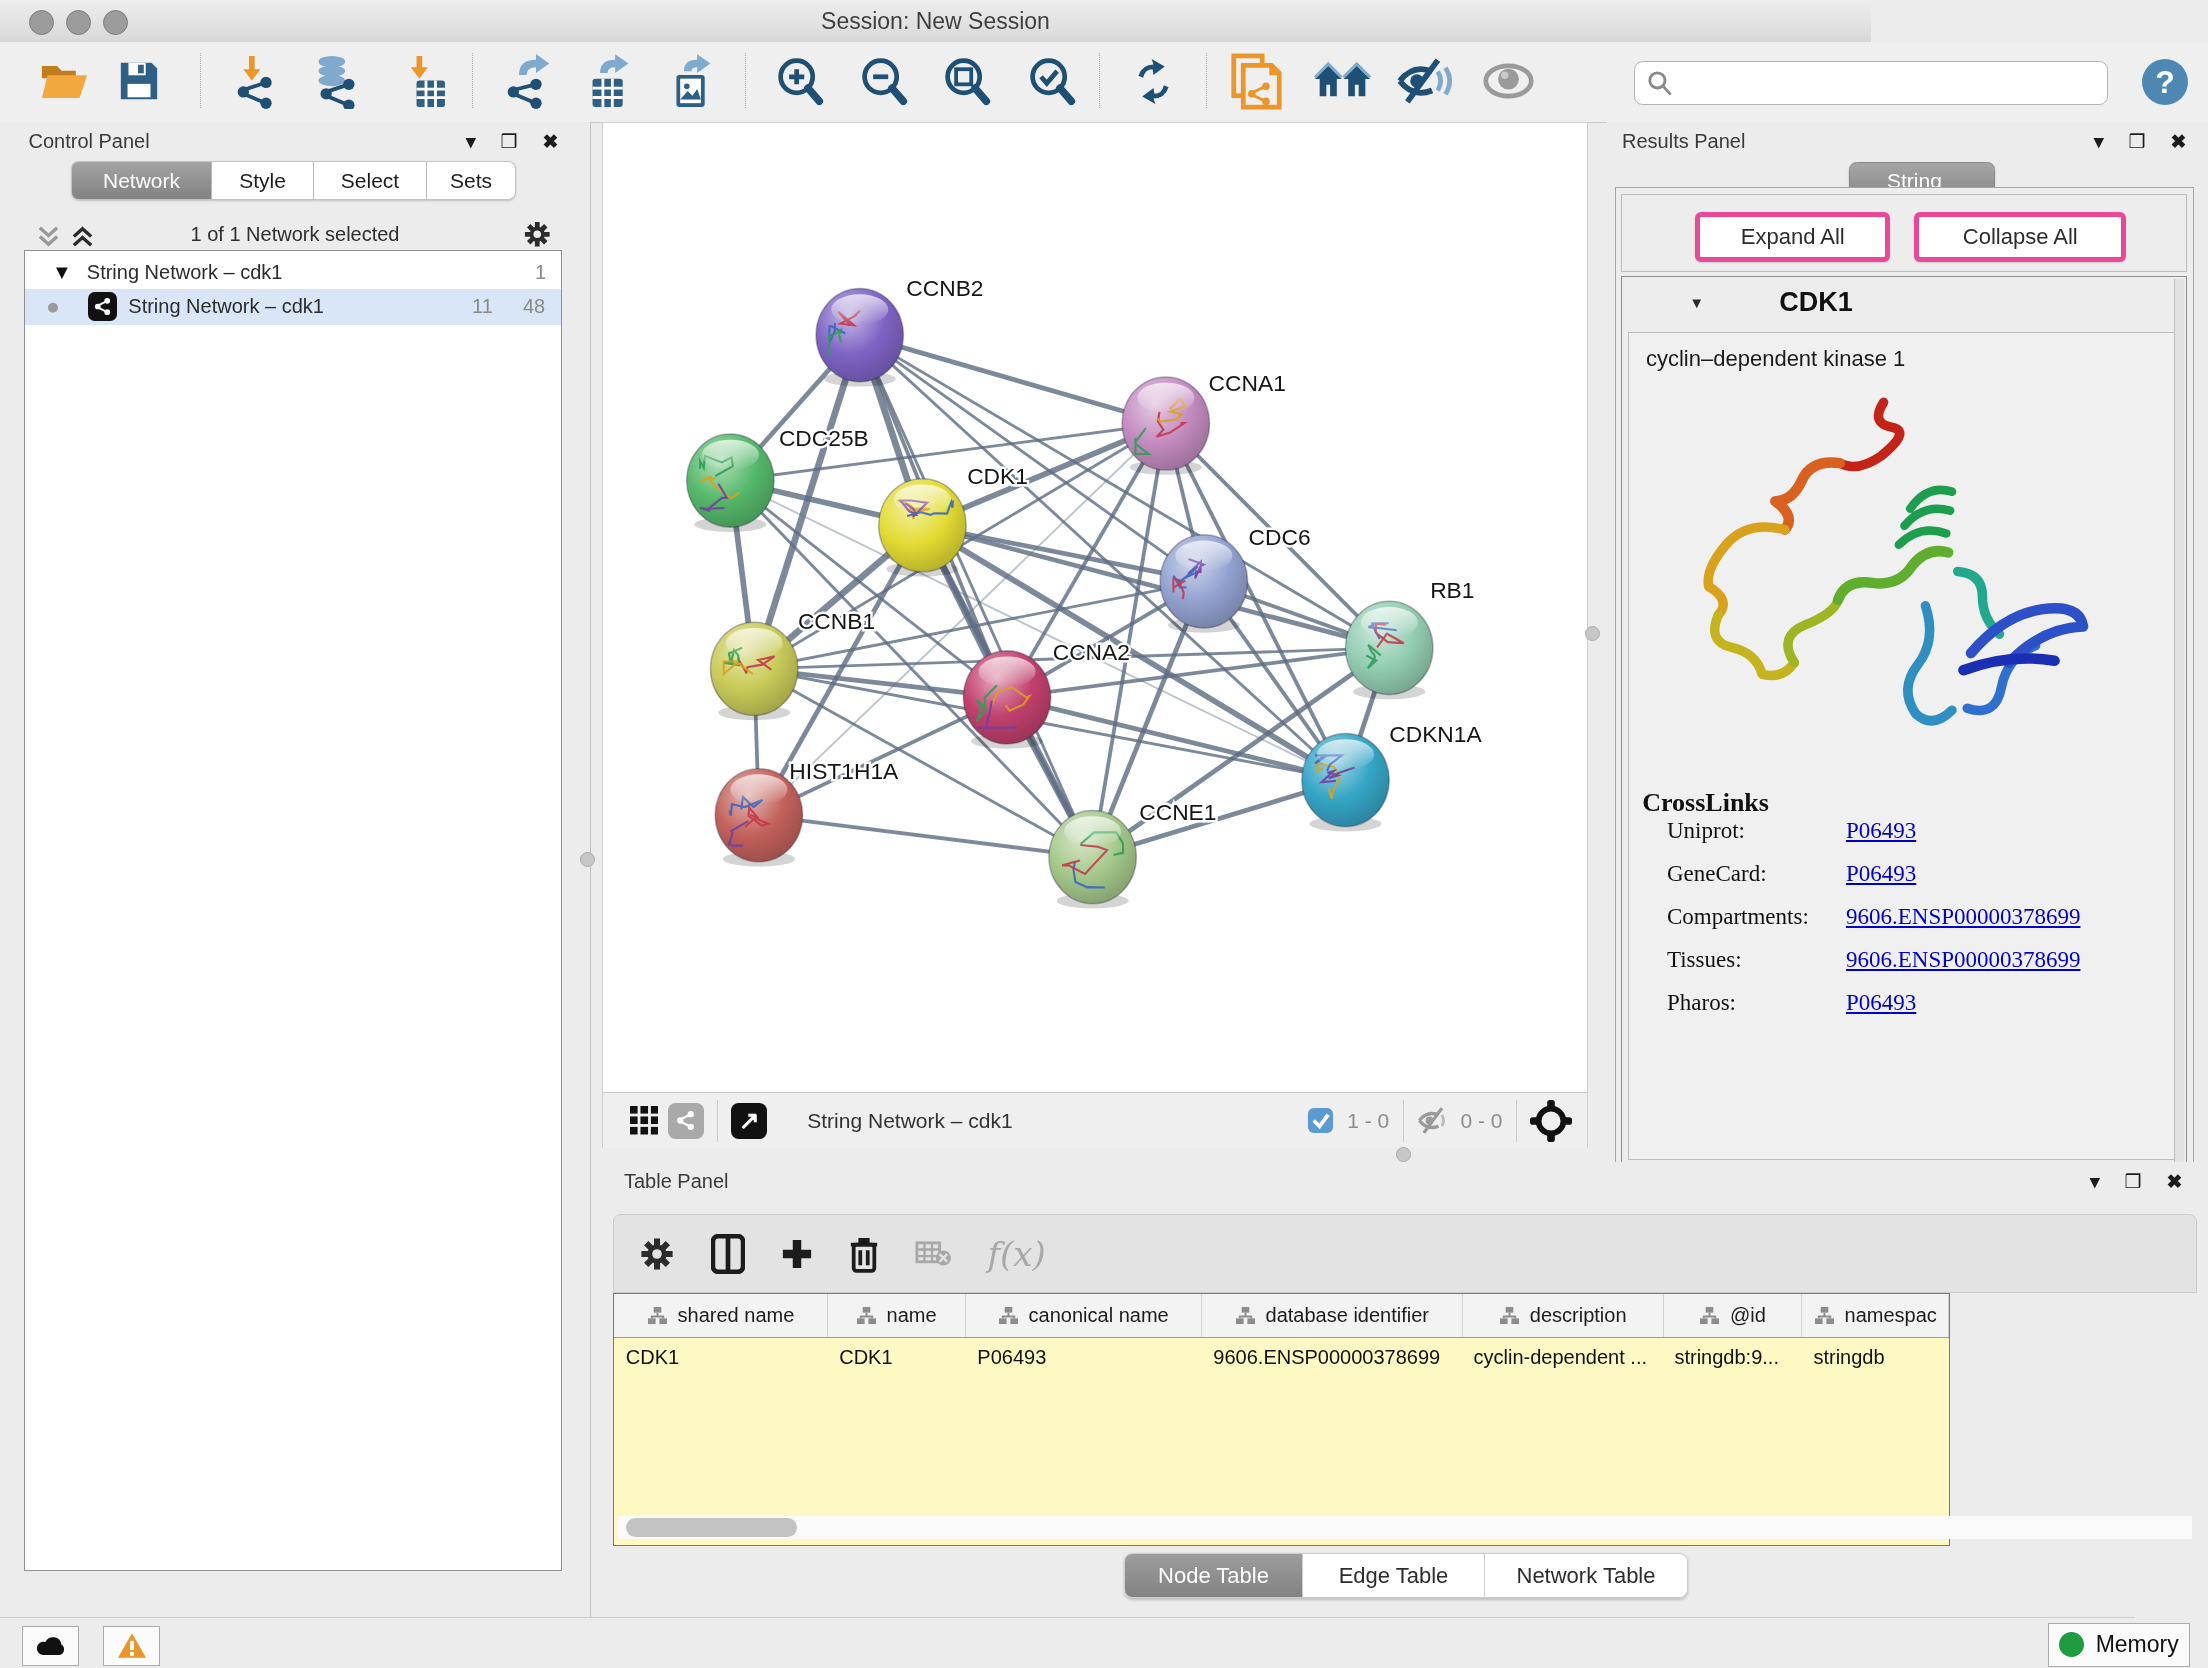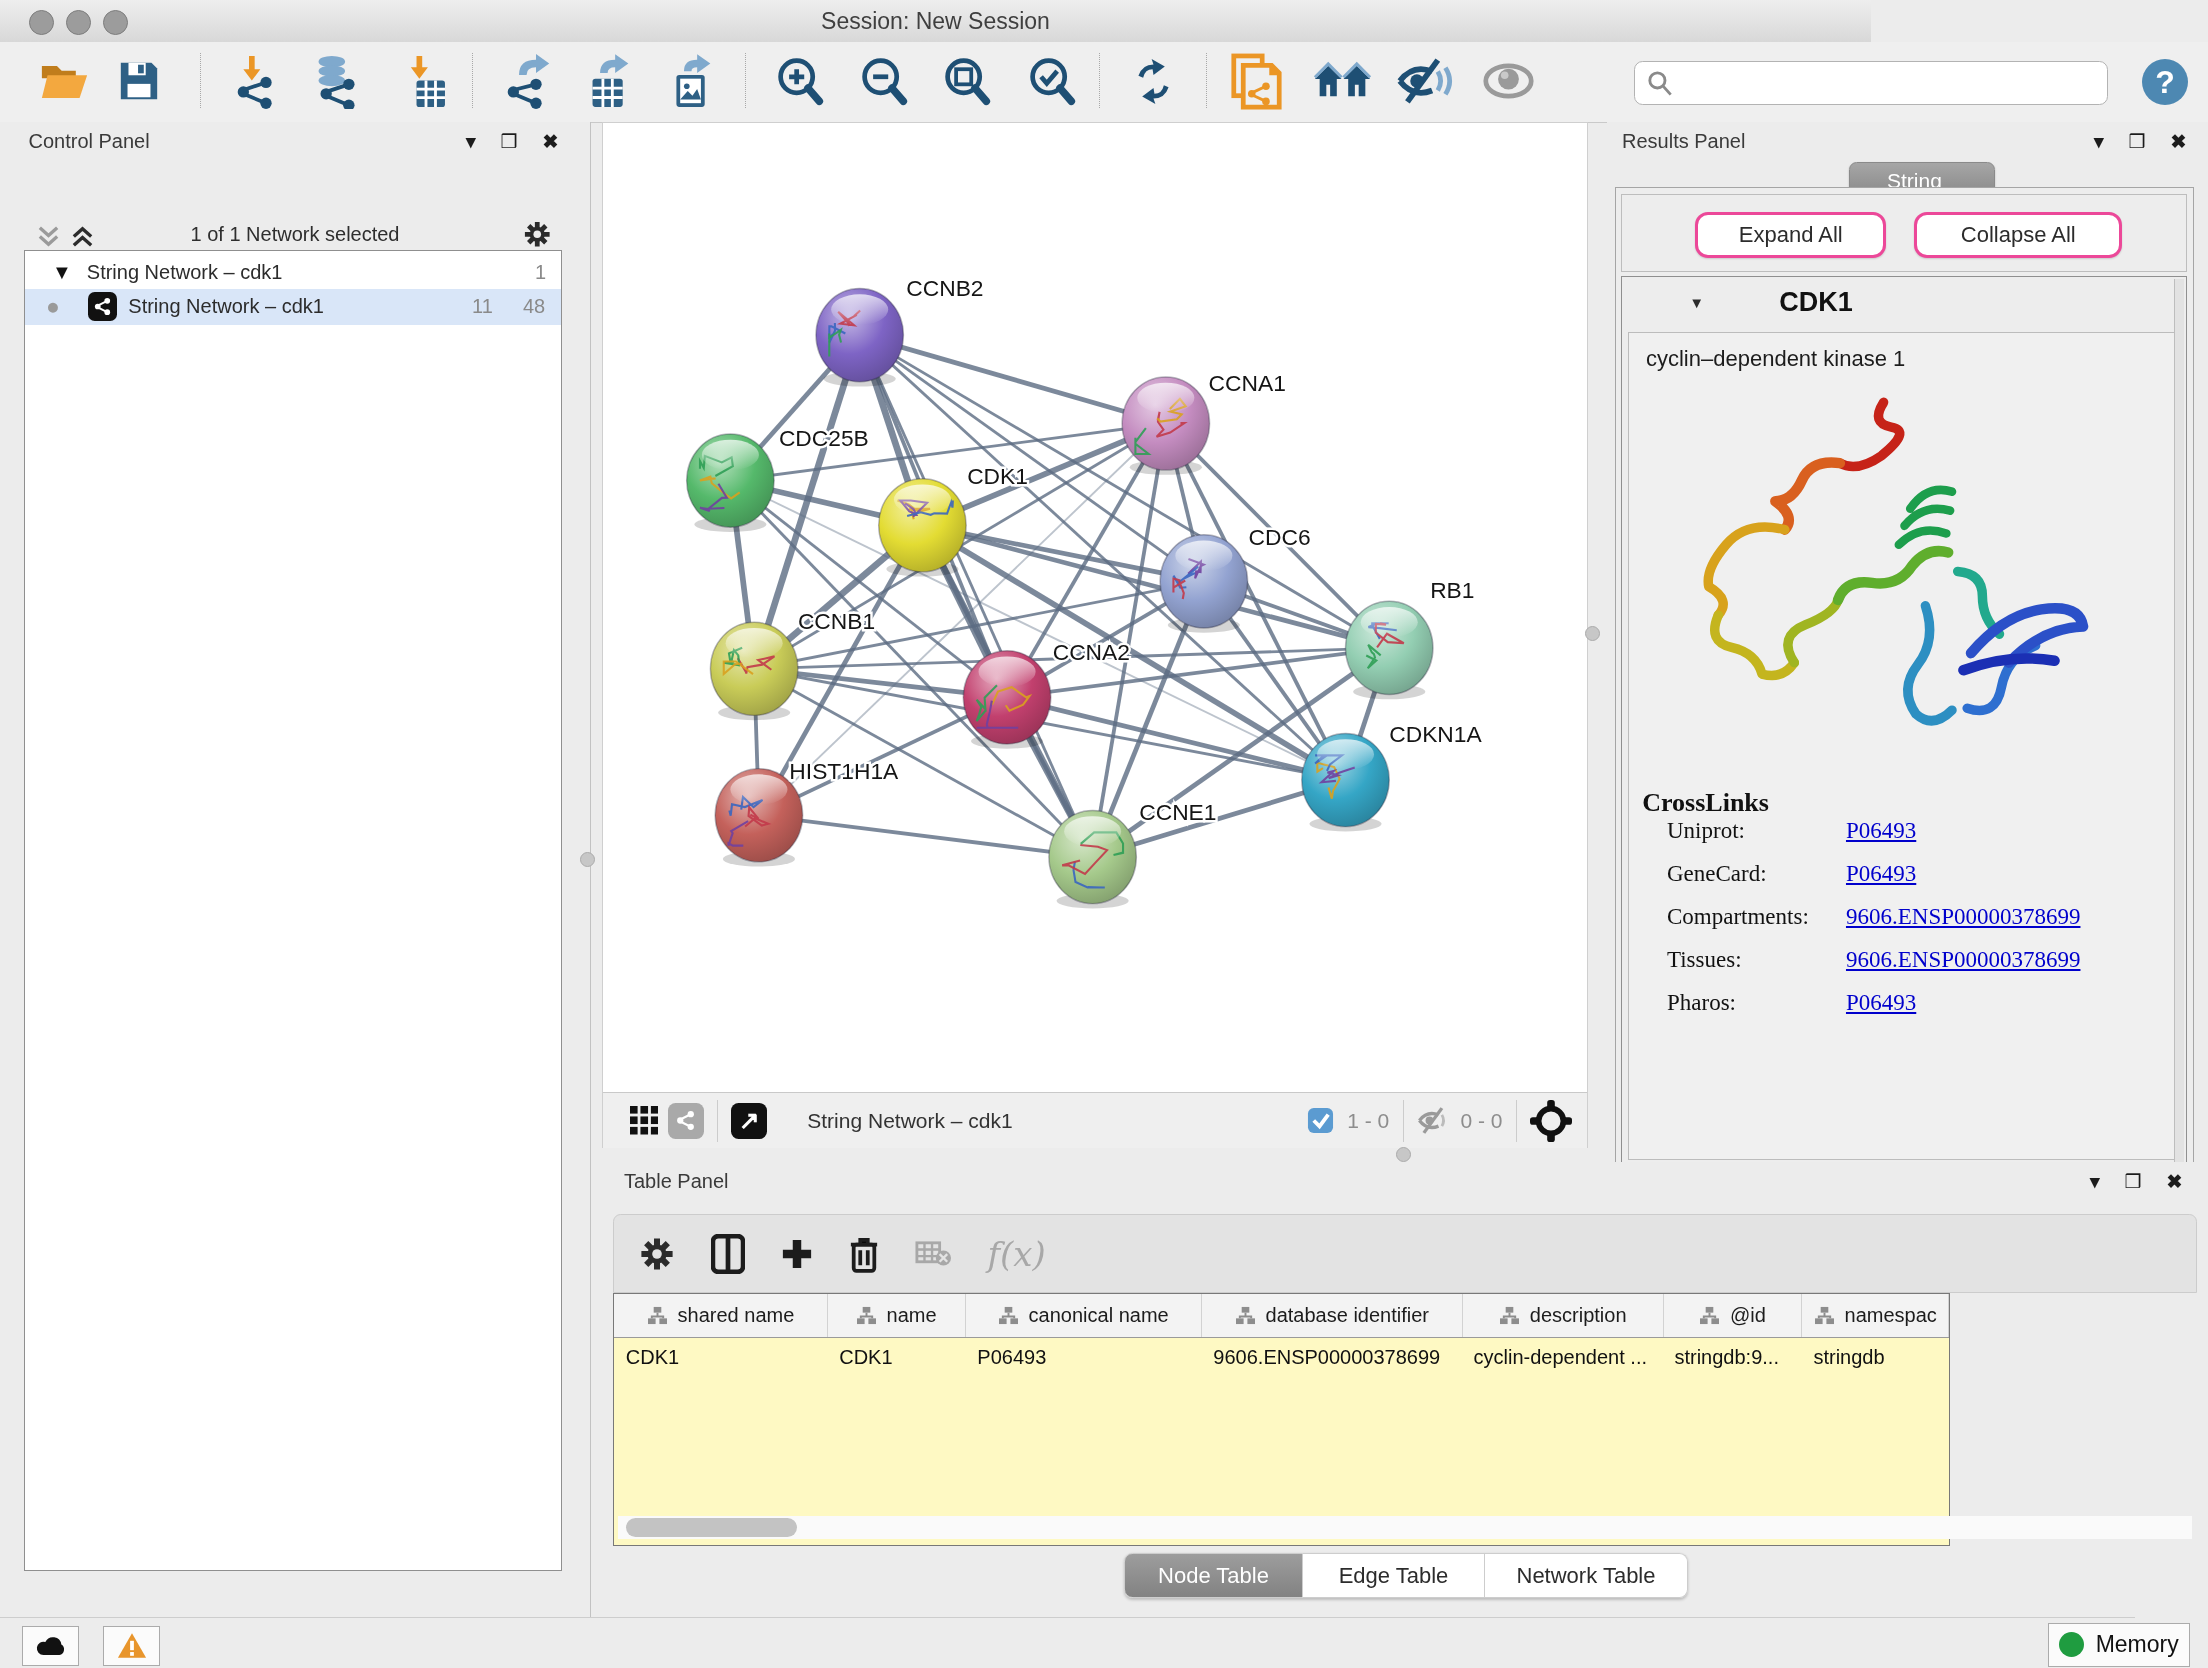--- a/index.html
+++ b/index.html
@@ -40,21 +40,21 @@
   #net-footer{position:absolute;left:0;top:969px;width:984px;height:55px;background:#efefef;border-top:1px solid #c9c9c9;display:flex;align-items:center;}
   .nf-sep{width:0;height:42px;border-left:1px solid #cccccc;margin:0 13.3px;}
   #net-footer .name{font-size:21px;color:#333;}
   #net-footer .cnt{font-size:21px;color:#8d8d8d;}
   .sq-icon{width:36px;height:36px;border-radius:7.6px;display:flex;align-items:center;justify-content:center;}
   
   #results-panel{left:1607px;top:122px;width:601px;height:1041px;background:#ececec;}
   #string-tab{position:absolute;left:242px;top:40px;width:107px;height:36px;background:linear-gradient(#a6a6a6,#868686);border:1px solid #8a8a8a;border-radius:7.6px;color:#fff;font-size:21px;line-height:36px;box-shadow:0 1px 1.9px rgba(0,0,0,.25);padding-left:37px;}
   #rp-box{position:absolute;left:7.6px;top:65px;width:577px;height:989px;background:#ededed;border:1px solid #a5a5a5;}
   #rp-btnrow{position:absolute;left:5.7px;top:5.7px;width:564px;height:76px;border:1px solid #bdbdbd;background:#ededed;}
-  .rp-btn{position:absolute;top:17px;height:40px;background:#fff;border:3px solid #ec4899;border-radius:13px;font-size:22px;text-align:center;line-height:40px;box-shadow:0 1px 1.9px rgba(0,0,0,.15);}
+  .rp-btn{position:absolute;top:17px;height:40px;background:#fff;border:5px solid #ec4899;border-radius:6px;font-size:22px;text-align:center;line-height:40px;box-shadow:0 1px 1.9px rgba(0,0,0,.15);}
   #rp-section{position:absolute;left:5.7px;top:88px;width:564px;height:894px;border:1.9px solid #8f8f8f;background:#ededed;}
   #gene-header{position:absolute;left:0;top:0;width:100%;height:53px;}
   #gene-name{position:absolute;left:157px;top:9.5px;font-size:27px;font-weight:bold;color:#111;}
   #gene-tri{position:absolute;left:67px;top:17px;}
   #gene-body{position:absolute;left:5.7px;top:55px;width:549px;height:826px;border:1px solid #bcbcbc;background:#f0f0f0;}
   #gene-desc{position:absolute;left:17px;top:13.3px;font-size:22px;color:#1c1c1c;}
   #protein-img{position:absolute;left:57px;top:52px;}
   #crosslinks{position:absolute;left:0;top:455px;width:100%;font-family:"Liberation Serif",serif;}
   #crosslinks-title{font-size:26px;font-weight:bold;color:#111;margin-left:13.3px;}
   .cl-row{position:relative;height:43px;}
@@ -258,20 +258,26 @@
     <div id="help-btn">?</div>
   </div>
 
   <div id="control-panel" class="abs">
     <div class="panel-title abs" style="left:28.5px;top:7.6px">Control Panel</div>
     <div class="ph-icons" style="left:466px;top:7.6px">
       <span>▾</span>
       <span style="font-weight:normal">❒</span>
       <span>✖</span>
     </div>
+    <div class="seg-tabs" id="cp-tabs" style="left:71px;top:39px">
+        <div class="seg-tab selected" style="width: 139px;">Network</div>
+        <div class="seg-tab" style="width: 101px;">Style</div>
+        <div class="seg-tab" style="width: 112px;">Select</div>
+        <div class="seg-tab" style="width: 88px;">Sets</div>
+      </div>
     <div id="net-subbar">
       <svg class="abs" style="left:36px;top:3.8px" width="25" height="25" viewBox="0 0 26 26">
           <path d="M4 4l9 8 9-8M4 13l9 8 9-8" fill="none" stroke="#9a9a9a" stroke-width="3.5"></path>
         </svg>
       <svg class="abs" style="left:70px;top:3.8px" width="25" height="25" viewBox="0 0 26 26">
           <path d="M4 22l9-8 9 8M4 13l9-8 9 8" fill="none" stroke="#2b2b2b" stroke-width="3.5"></path>
         </svg>
       <div id="sel-status" style="top:2.9px">1 of 1 Network selected</div>
       <svg class="abs" style="left:523px;top:0px" width="28.5" height="28.5" viewBox="0 0 30 30">
           <g fill="#2b2b2b">

